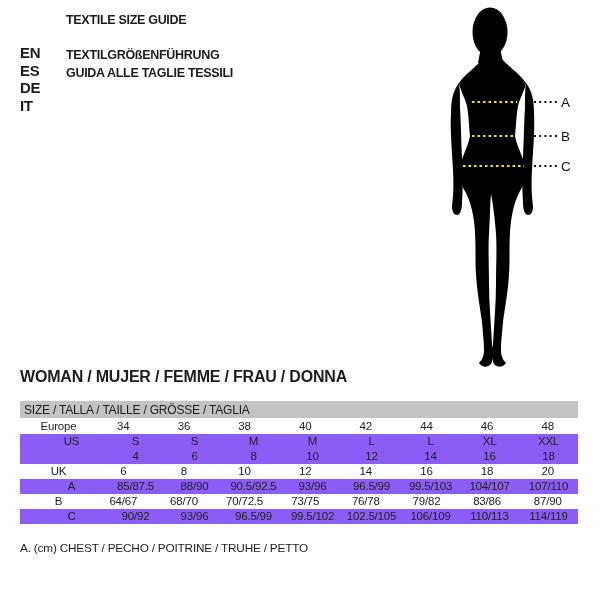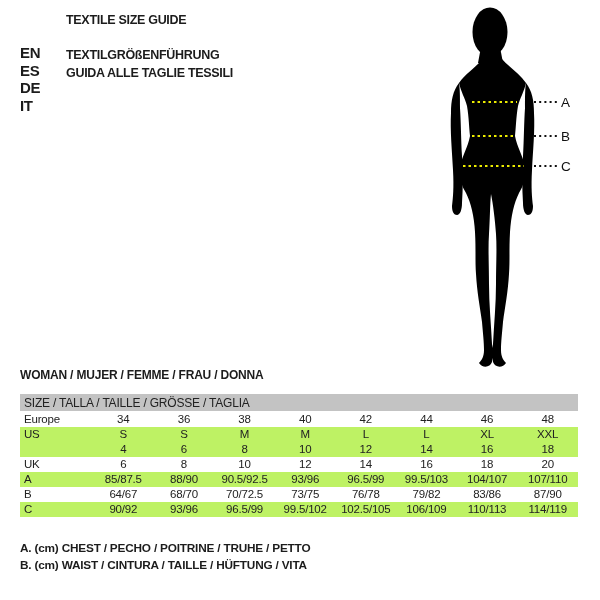--- a/index.html
+++ b/index.html
@@ -9,35 +9,35 @@
   
   .lang-block{position:absolute;left:20px;top:12px;}
   .lang-row{display:flex;height:17.6px;line-height:17.6px;}
   .lang-code{width:38px;font-weight:700;font-size:15px;letter-spacing:-0.3px;margin-top:32px;}
   .lang-title{font-weight:700;font-size:12.5px;letter-spacing:-0.3px;margin-left:8px;}
 
   
   .figure-svg{position:absolute;left:400px;top:0px;width:200px;height:380px;}
 
   
-  .woman-title{position:absolute;left:20px;top:368px;font-weight:700;font-size:12px;letter-spacing:-0.2px;}
+  .woman-title{position:absolute;left:20px;top:368px;font-weight:700;font-size:16px;letter-spacing:-0.2px;}
 
   
   .size-table{position:absolute;left:20px;top:394px;width:558px;}
   .t-head{background:#c3c3c3;height:18px;line-height:18px;font-size:12px;letter-spacing:-0.2px;
-          padding-left:4px;box-sizing:border-box;border-bottom:1px solid #fff;color:#222;}
+          padding-left:4px;box-sizing:border-box;border-bottom:1px solid #fff;color:#222;margin-top:7px;}
   .t-row{display:grid;grid-template-columns:73px repeat(8,1fr);height:15px;line-height:15px;
          font-size:11.5px;letter-spacing:-0.2px;color:#222;}
-  .t-row.stripe{background:#bef264;}
+  .t-row.stripe{background:#8b5cf6;padding-left:13px;}
   .t-cell{text-align:center;overflow:hidden;white-space:nowrap;}
-  .t-cell.lbl{text-align:left;padding-left:4px;}
+  .t-cell.lbl{text-align:center;padding-left:4px;}
 
   
   .legend{position:absolute;left:20px;top:540px;}
-  .legend-line{height:16.8px;line-height:16.8px;font-weight:700;font-size:11.8px;letter-spacing:-0.2px;}
+  .legend-line{height:16.8px;line-height:16.8px;font-weight:400;font-size:11.8px;letter-spacing:-0.2px;}
 </style>
 </head>
 <body>
 
 <div class="canvas">
 
   <div class="lang-block">
     <div class="lang-row">
       <span class="lang-code">EN</span>
       <span class="lang-title">TEXTILE SIZE GUIDE</span>
@@ -218,16 +218,15 @@
       <div class="t-cell">99.5/102</div>
       <div class="t-cell">102.5/105</div>
       <div class="t-cell">106/109</div>
       <div class="t-cell">110/113</div>
       <div class="t-cell">114/119</div>
     </div>
   </div>
 
   <div class="legend">
     <div class="legend-line">A. (cm) CHEST / PECHO / POITRINE / TRUHE / PETTO</div>
-    <div class="legend-line">B. (cm) WAIST / CINTURA / TAILLE / HÜFTUNG / VITA</div>
   </div>
 
 </div>
 
 </body></html>

